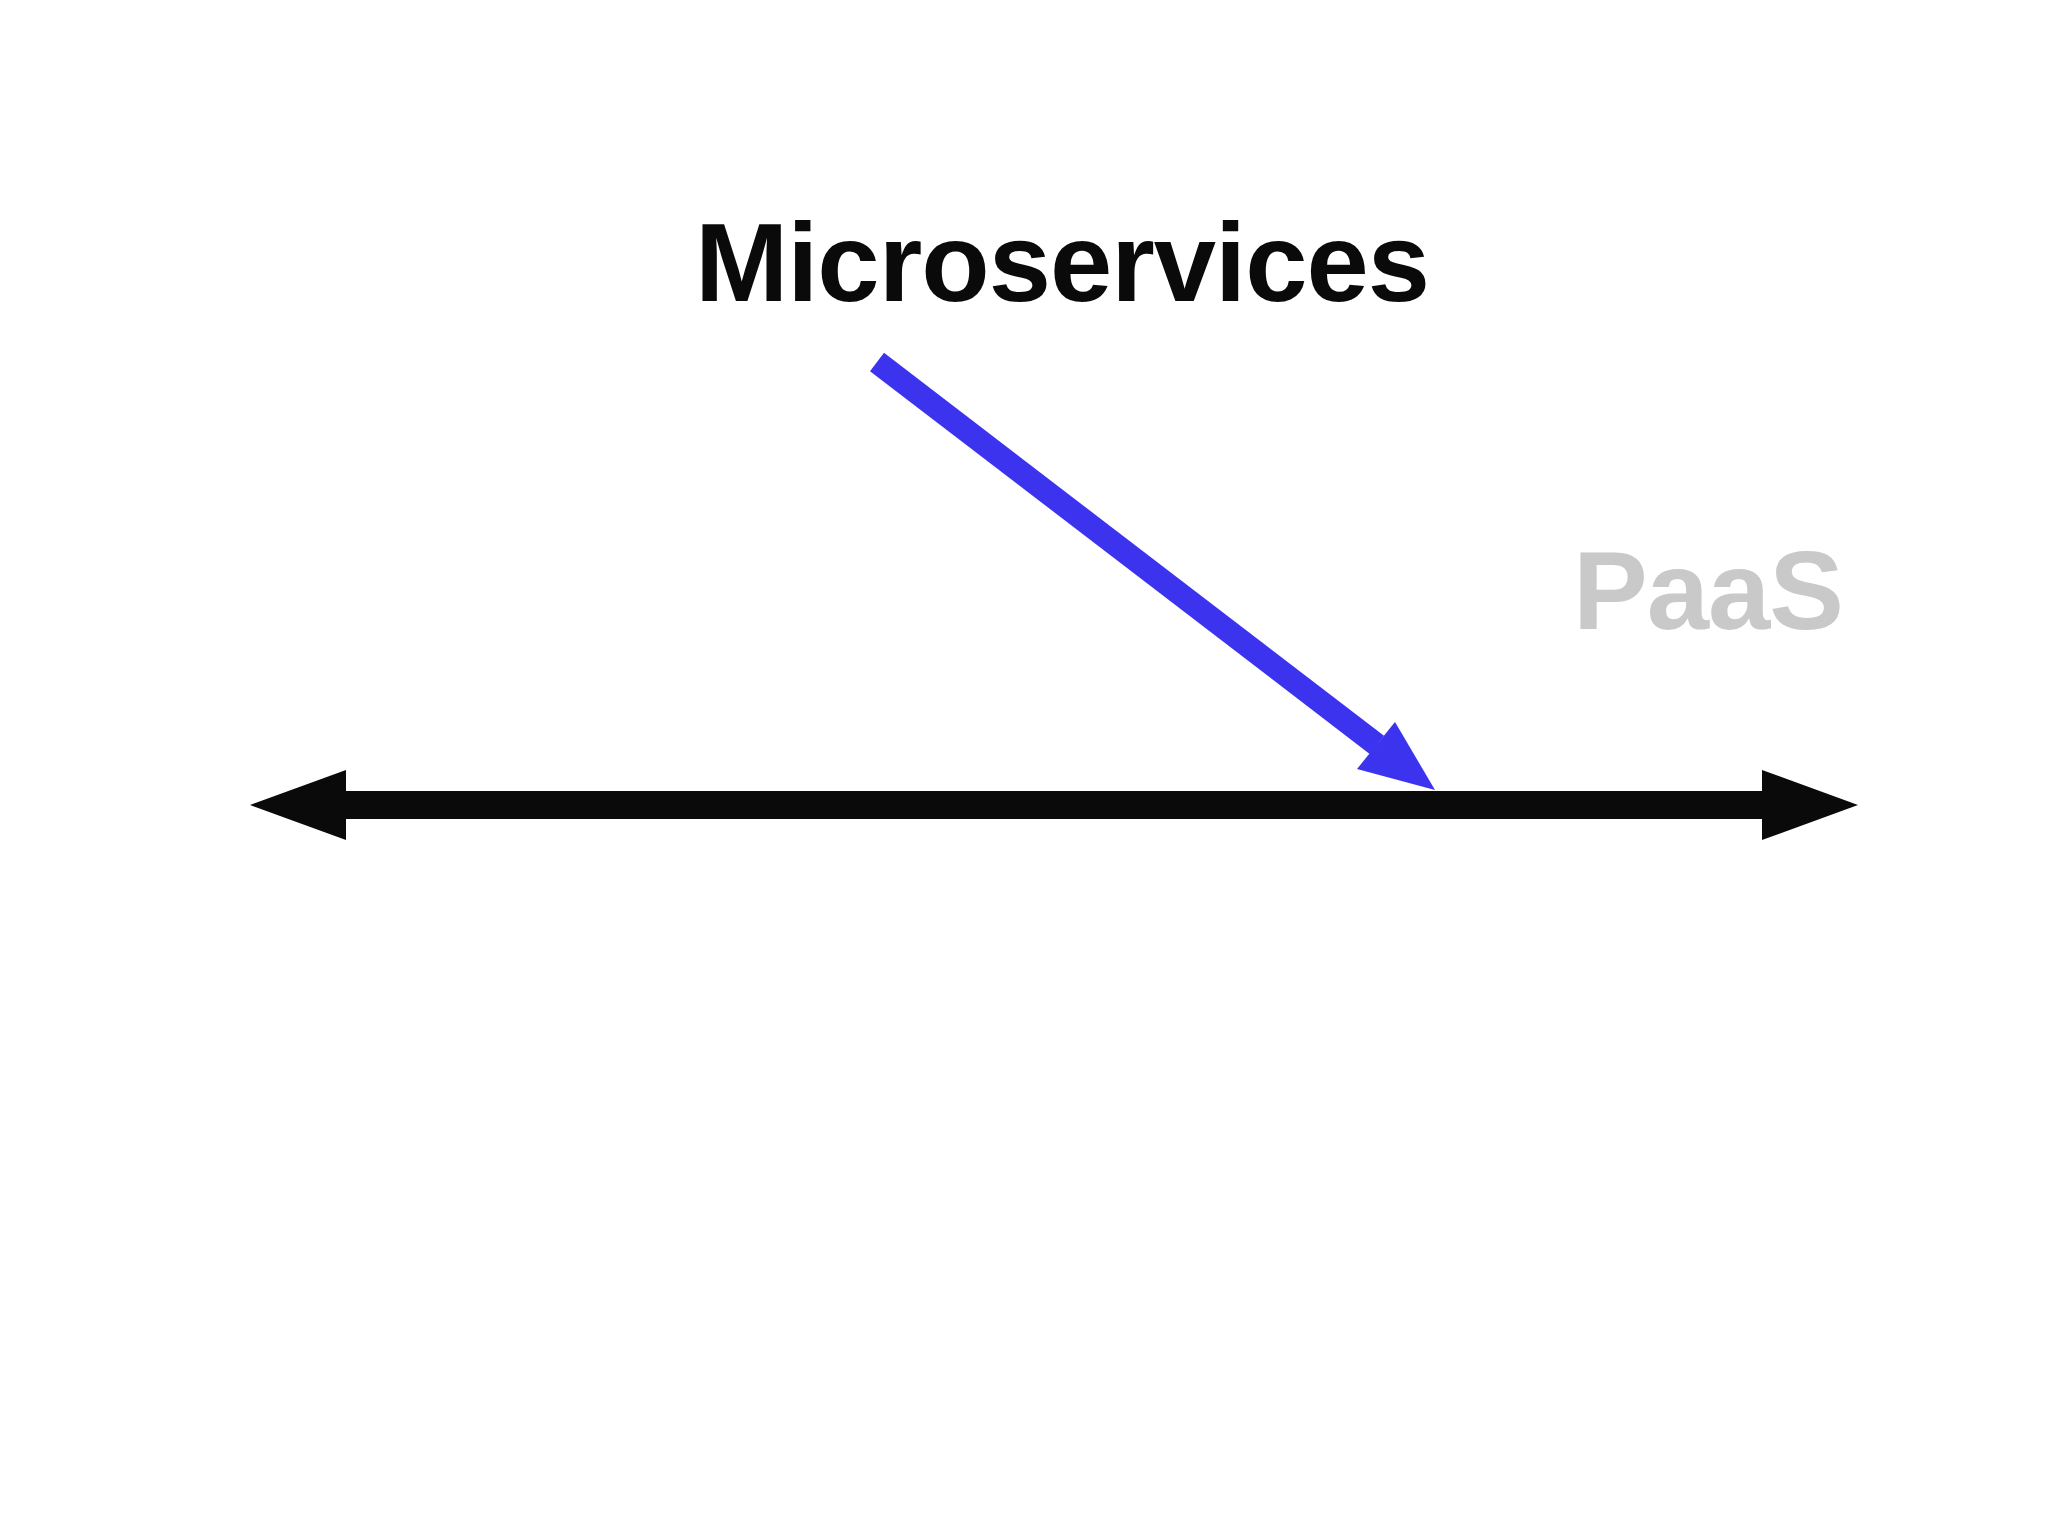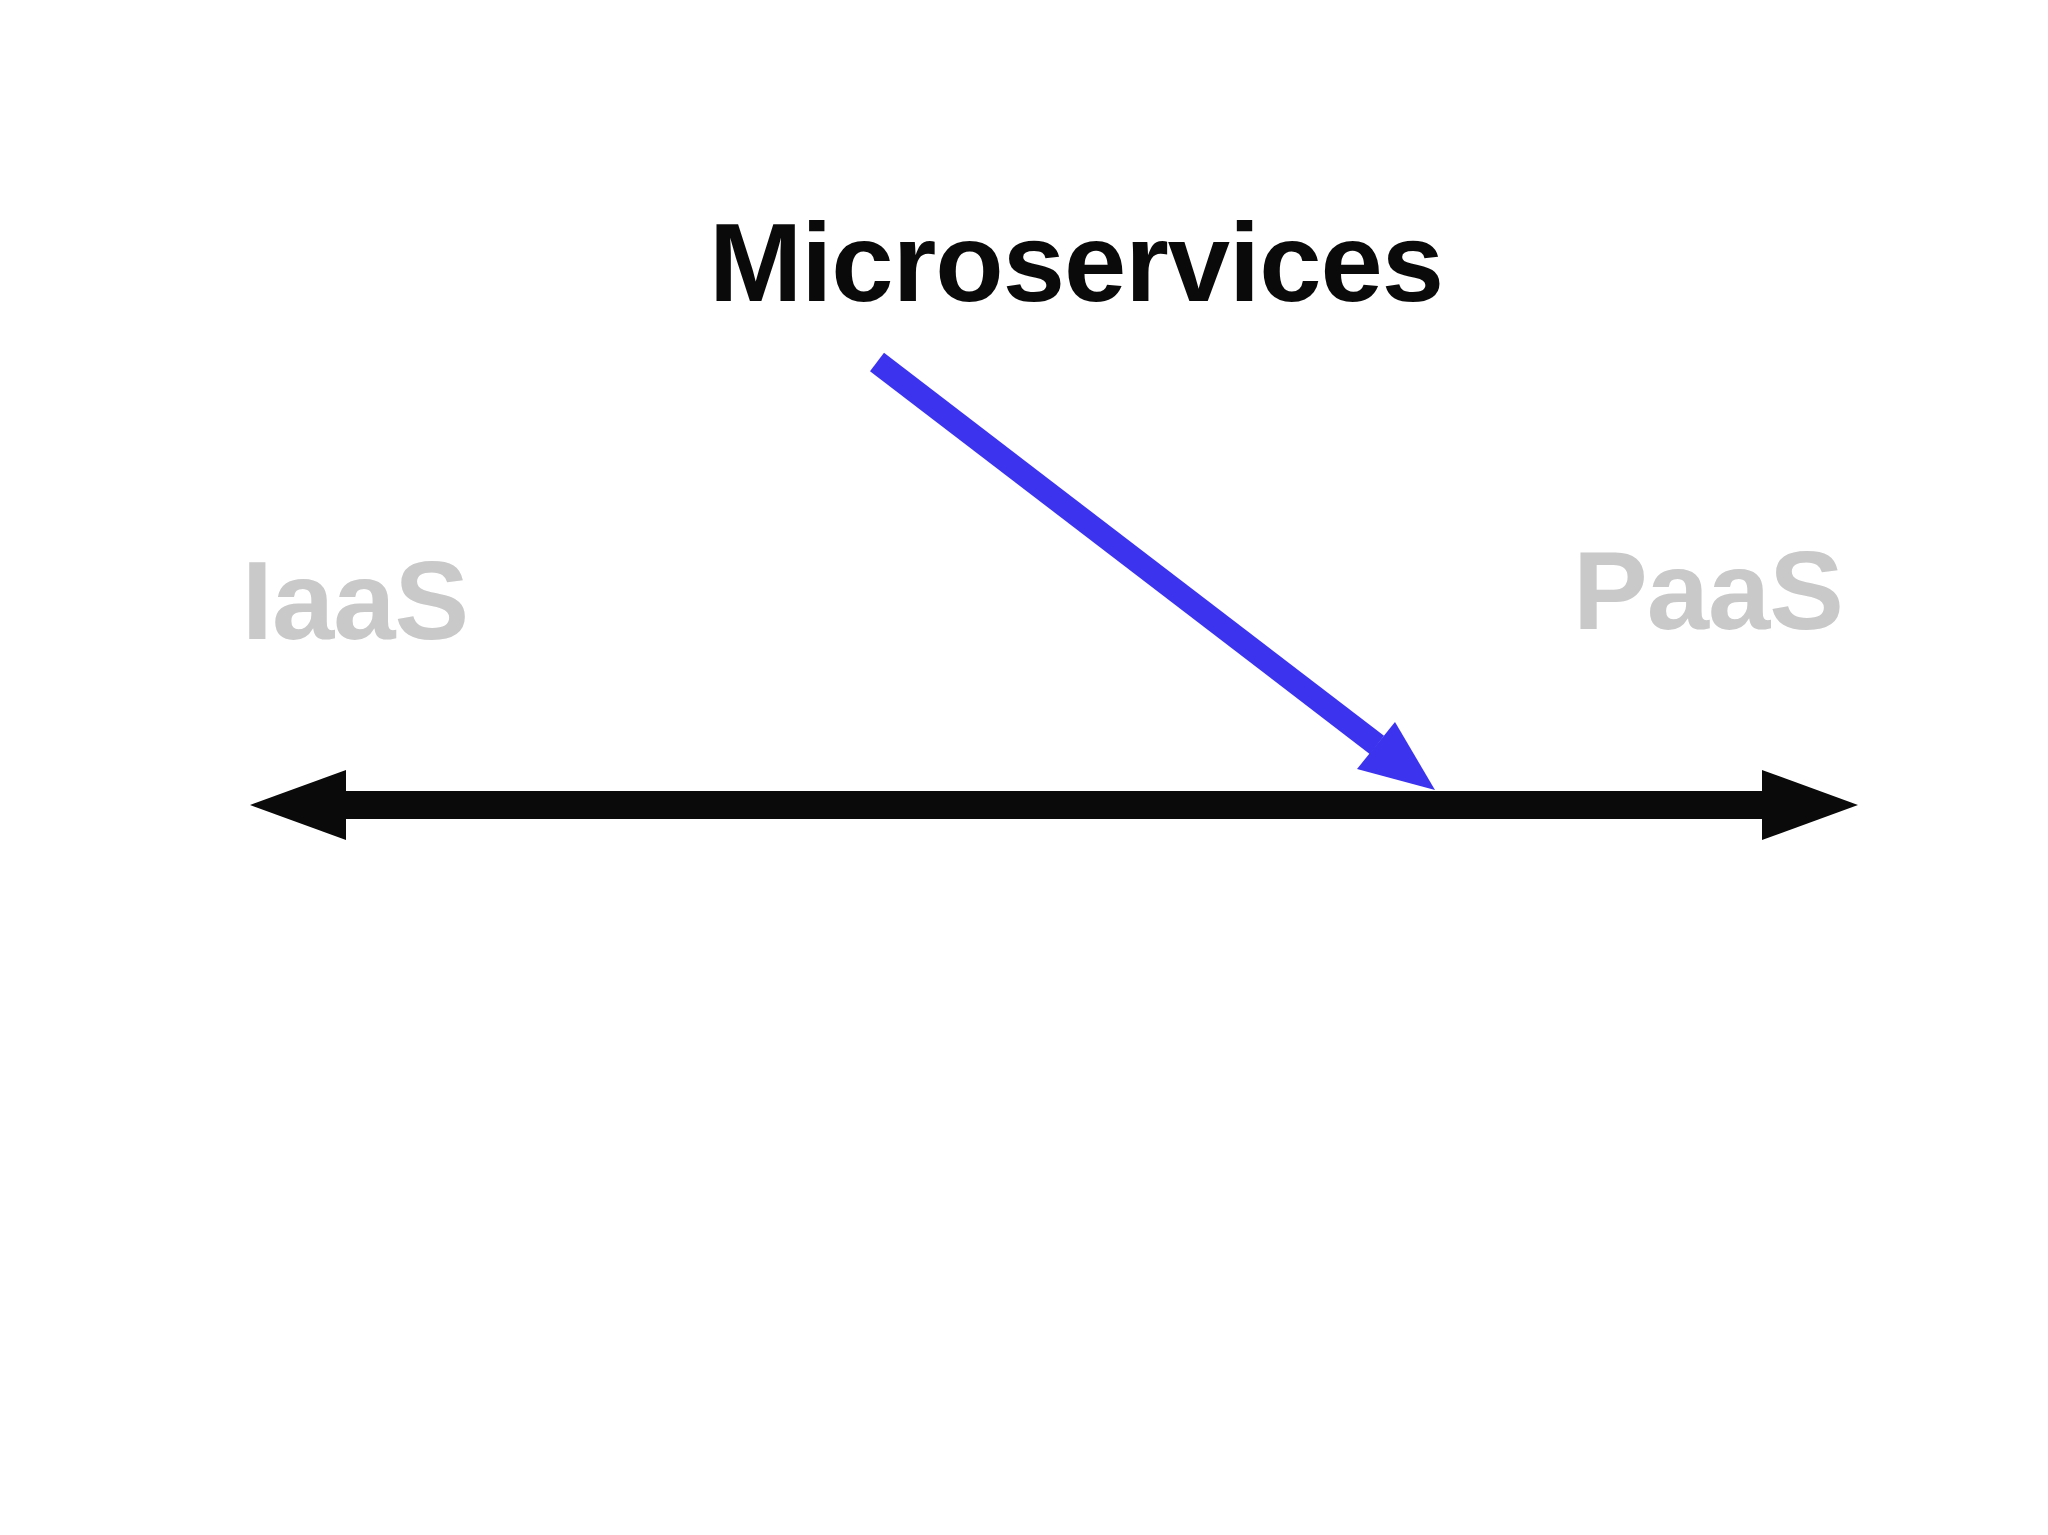--- a/index.html
+++ b/index.html
@@ -53,20 +53,19 @@
       <rect x="340" y="791" width="1426" height="28" fill="#0a0a0a"></rect>
       <polygon points="1858,805 1762,770 1762,840" fill="#0a0a0a"></polygon>
     </g>
 
     <g>
       <line x1="877" y1="362" x2="1377" y2="745" stroke-width="23" stroke-linecap="butt" stroke="#3c33ee"></line>
       <polygon points="1435,790 1357,769 1395,722" fill="#3c33ee"></polygon>
     </g>
   </svg>
 
-  <div class="label label--title" style="left:1062px; top:262px;margin-left:14px;">Microservices</div>
+  <div class="label label--title" style="left:1062px; top:262px;">Microservices</div>
 
-  <div class="label label--muted" style="left:355px; top:600px;">IaaS</div>
 
   <div class="label label--muted" style="left:1708px; top:590px;">PaaS</div>
 
 
 </div>
 
 </body></html>

